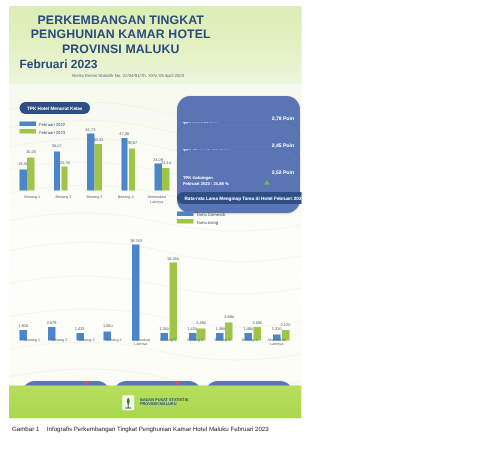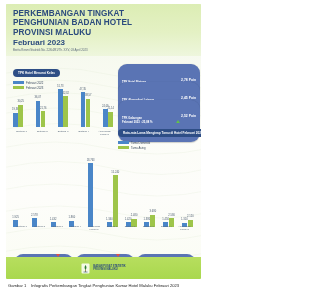--- a/index.html
+++ b/index.html
@@ -25,20 +25,21 @@
     border-radius: 1px;
   }
   
   #waves { position:absolute; left:0; top:0; width:195px; height:275px; opacity:.5; }
 
   
   #header {
     position: absolute; left: 0; top: 0;
     width: 234px; height: 52px;
     background: linear-gradient(180deg,#dcedb4 0%,#e4f1c4 55%,#eef6dd 100%);
+    text-align: center;
   }
   #title {
     position: absolute; left: 7px; top: 5px; width: 135px;
     color: #2b4b7e;
     font-weight: bold;
     font-size: 8.2px;
     line-height: 9.4px;
     letter-spacing: .1px;
   }
   #title .l { display:block; }
@@ -167,21 +168,21 @@
         <path d="M-5 186 Q 50 174 100 186 T 205 186"></path>
         <path d="M-5 208 Q 55 196 105 208 T 205 208"></path>
         <path d="M-5 230 Q 50 218 100 230 T 205 230"></path>
         <path d="M-5 248 Q 55 236 105 248 T 205 248"></path>
       </g>
     </svg>
 
     <div id="header">
       <div id="title">
         <span class="l">PERKEMBANGAN TINGKAT</span>
-        <span class="l">PENGHUNIAN BADAN HOTEL</span>
+        <span class="l">PENGHUNIAN KAMAR HOTEL</span>
         <span class="l">PROVINSI MALUKU</span>
       </div>
       <div id="period">Februari 2023</div>
       <div id="brs">Berita Resmi Statistik No. 22/04/81/Th. XXV, 03 April 2023</div>
 
       <div id="qr">
         <svg width="27" height="27" viewBox="0 0 27 27" shape-rendering="crispEdges">
           <rect width="27" height="27" fill="#fff"></rect>
           <g fill="#111">
             <rect x="1" y="1" width="7" height="7"></rect>

